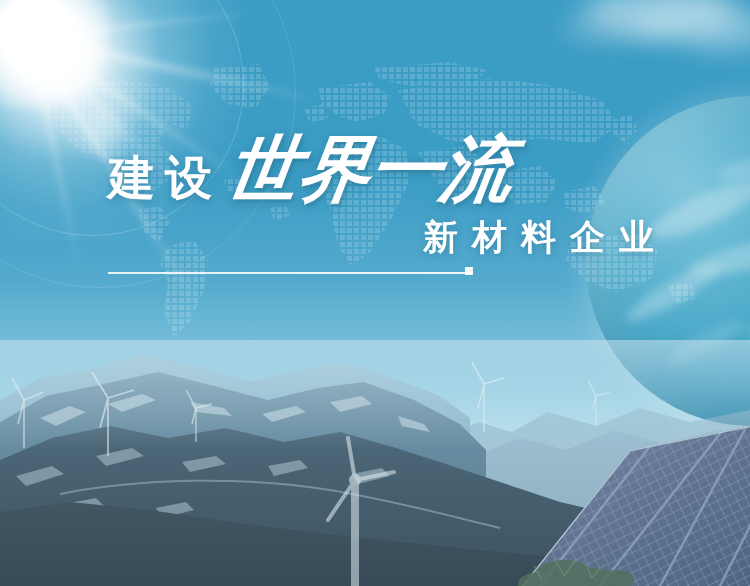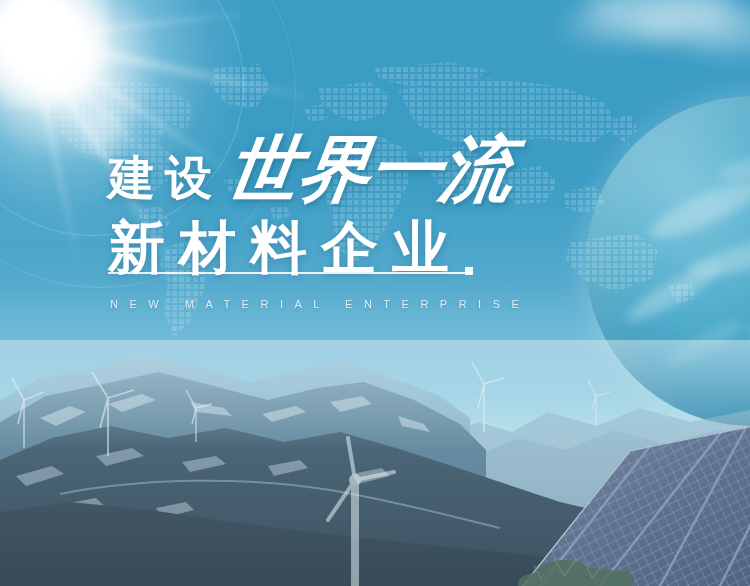--- a/index.html
+++ b/index.html
@@ -149,26 +149,27 @@
     font-weight:900;
     font-style:italic;
     letter-spacing:-1px;
     margin-left:6px;
     transform:skewX(-8deg);
     text-shadow:3px 3px 0 rgba(40,120,150,.26), 0 3px 10px rgba(20,80,110,.30);
   }
   .line2{
     margin-top:14px;
     color:#ffffff;
-    font-size:57px;
+    font-size:35px;
     font-weight:700;
     letter-spacing:14px;
     line-height:1;
     white-space:nowrap;
     text-shadow:0 2px 7px rgba(20,80,110,.32);
+    text-align:right;
   }
 
   .divider{
     position:absolute;
     left:108px;top:272px;
     width:364px;height:2px;
     background:linear-gradient(to right, rgba(255,255,255,.85), rgba(255,255,255,.90));
   }
   .divider-cap{
     position:absolute;
@@ -438,15 +439,14 @@
     <div class="line1">
       <span class="jianshe">建设</span>
       <span class="shijie">世界一流</span>
     </div>
     <div class="line2">新材料企业</div>
   </div>
 
   <div class="divider"></div>
   <div class="divider-cap"></div>
 
-  <div class="subtitle">NEW MATERIAL ENTERPRISE</div>
 
 </div>
 
 </body></html>

